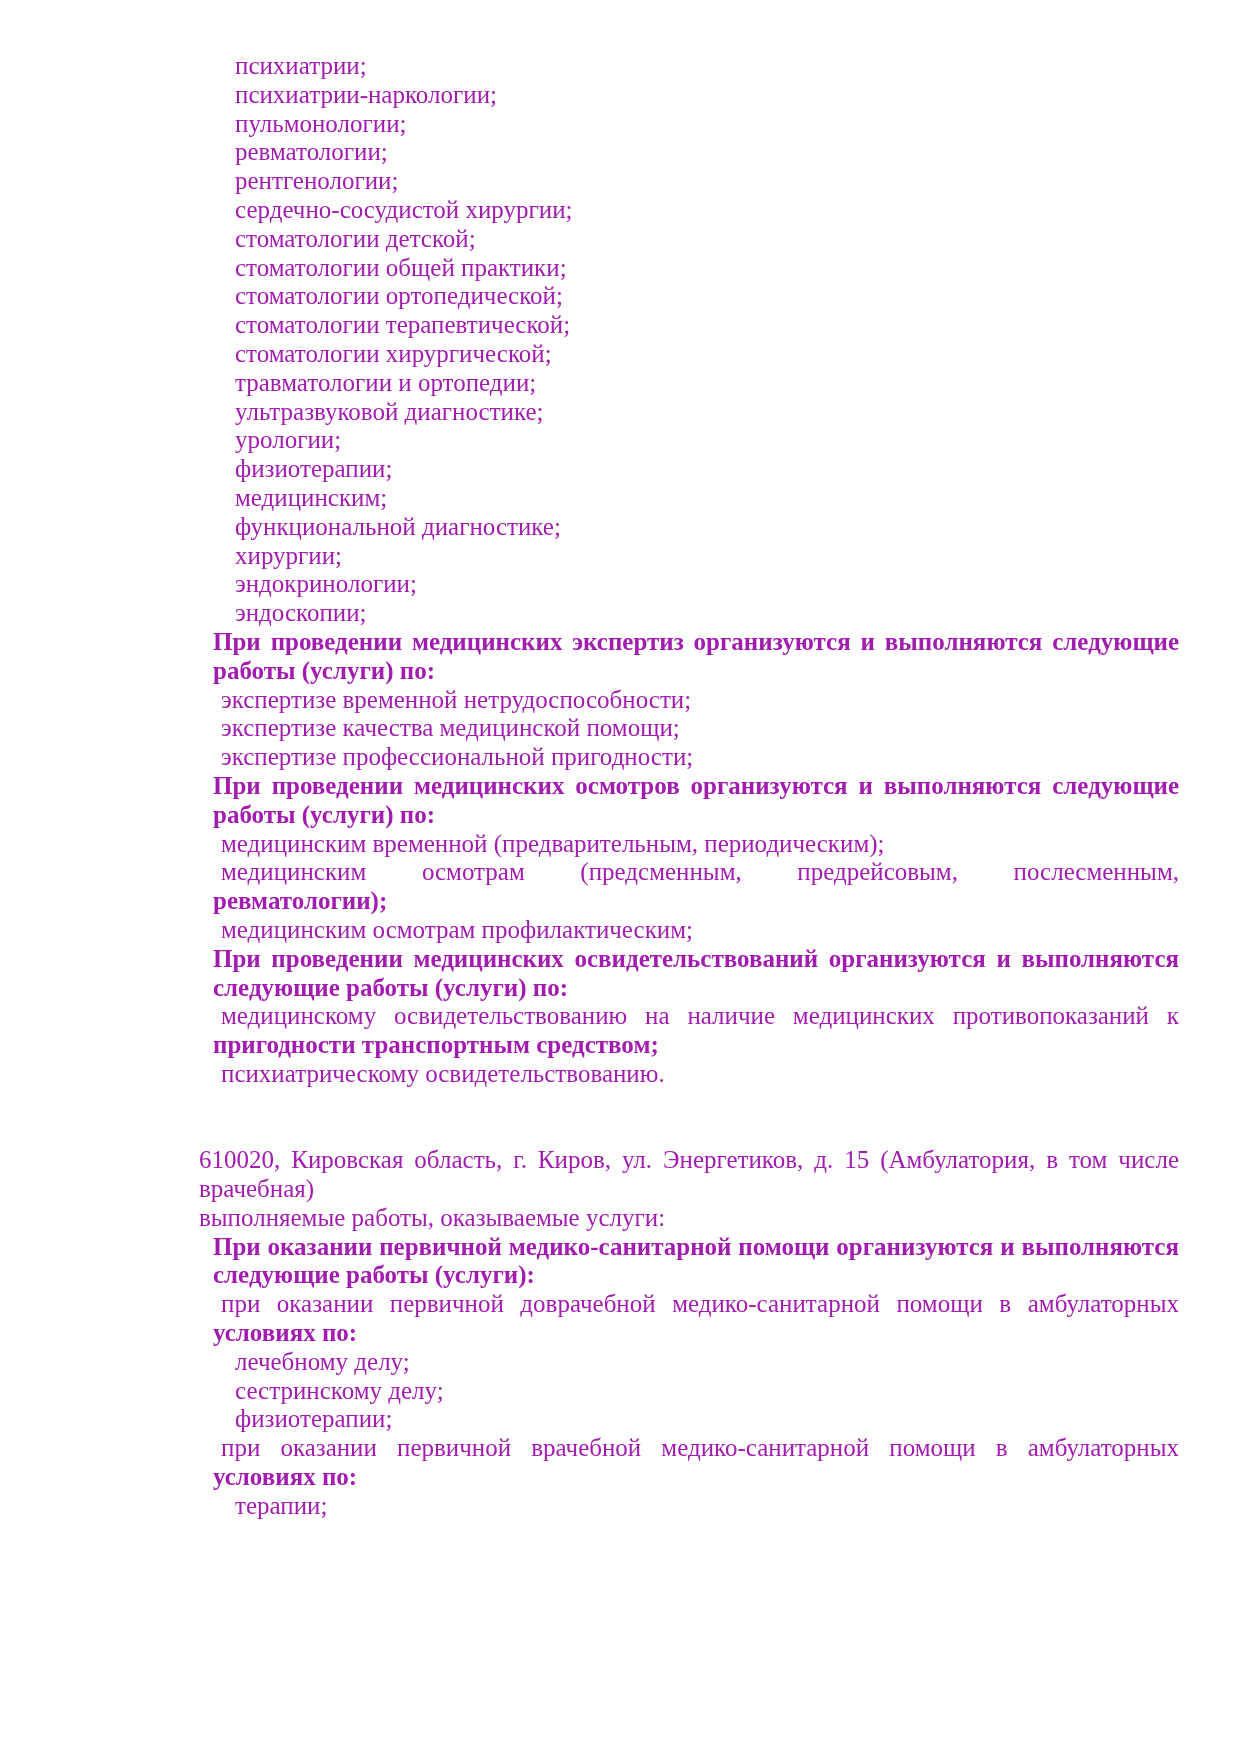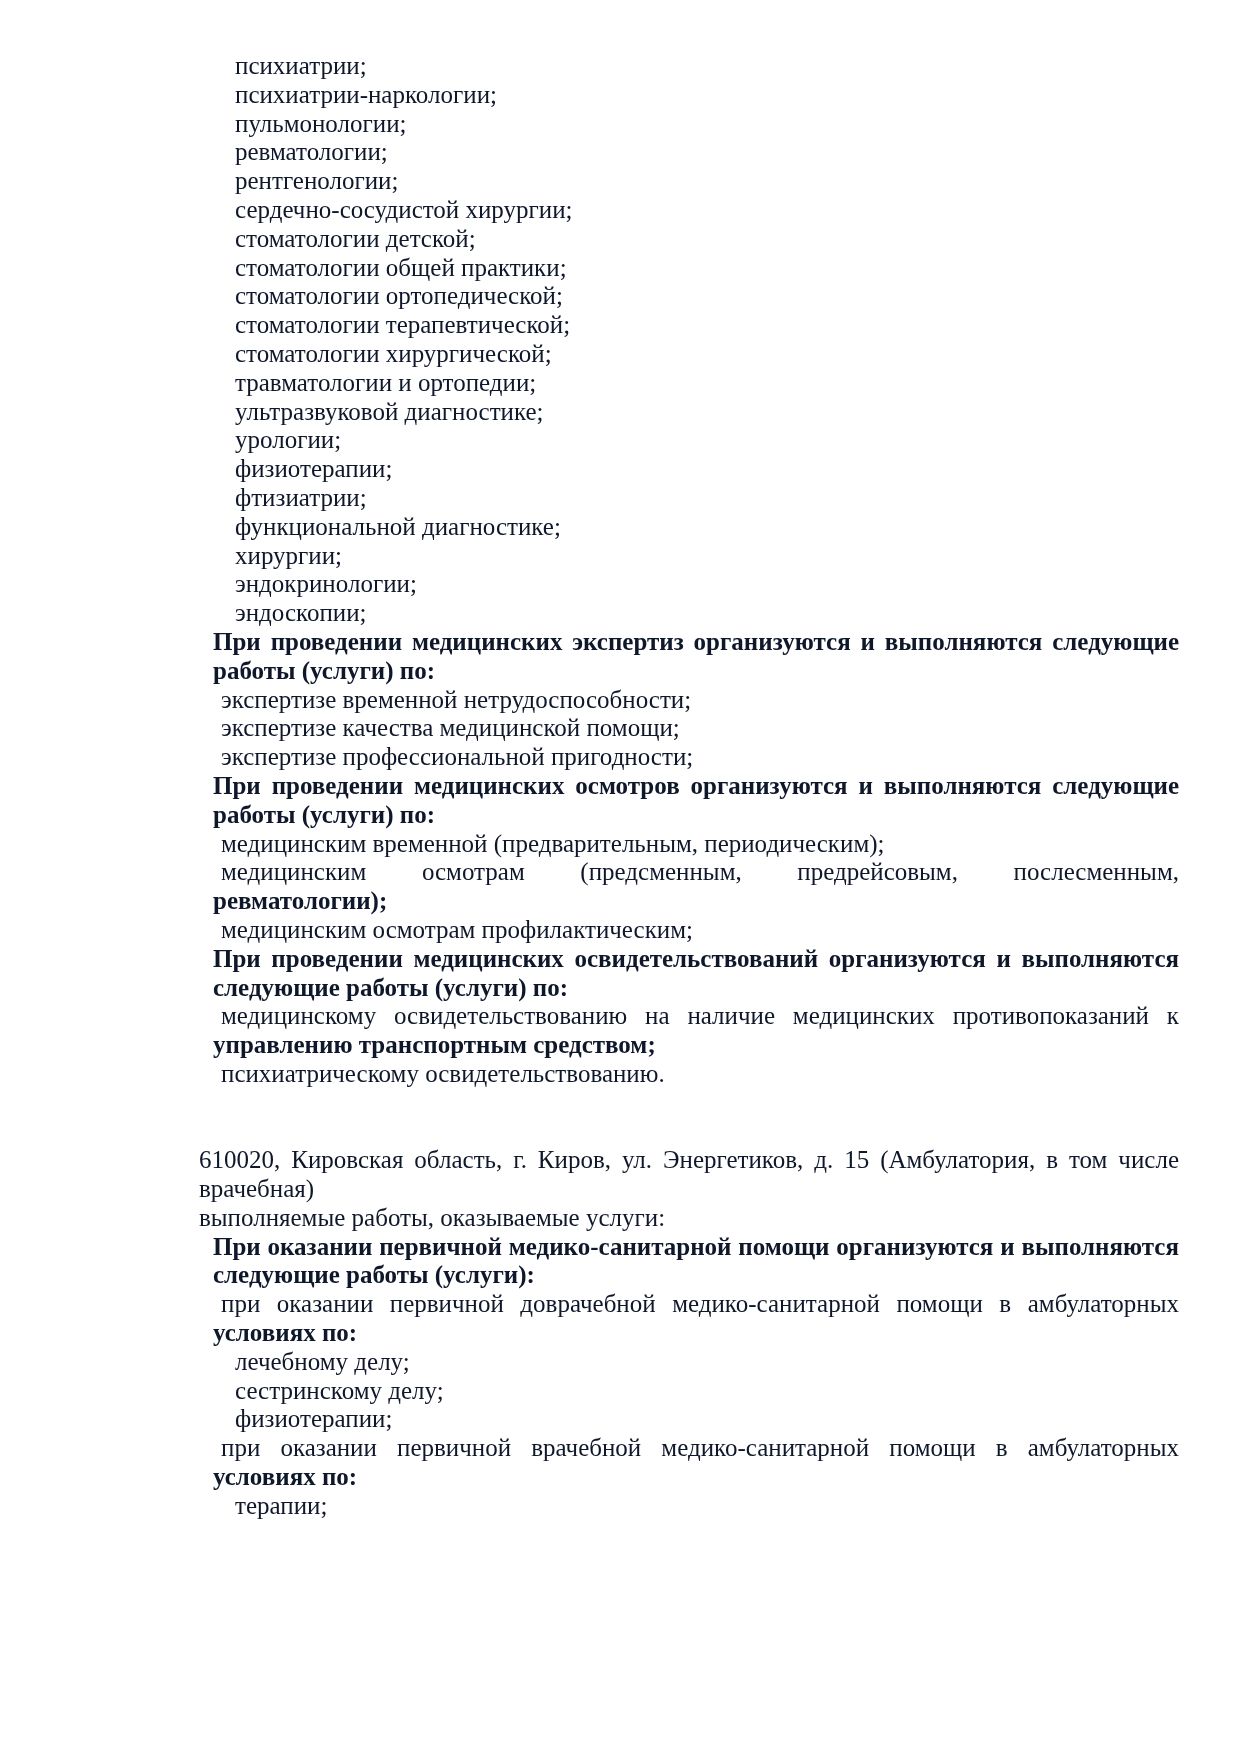--- a/index.html
+++ b/index.html
@@ -21,21 +21,21 @@
     left: 199px;
     top: 52px;
     width: 980px;
   }
   .block { margin: 0; padding: 0; }
   .ln {
     margin: 0;
     padding: 0;
     font-size: 25px;
     line-height: 28.8px;
-    color: #0f172a;
+    color: #a21caf;
   }
   .ind0 { padding-left: 0; }
   .ind1 { padding-left: 14px; font-weight: bold; }
   .ind2 { padding-left: 22px; }
   .ind3 { padding-left: 36px; }
   .jst {
     text-align: justify;
     text-align-last: justify;
   }
   .spacer { height: 57.6px; }
@@ -54,21 +54,21 @@
         <p class="ln ind3">сердечно-сосудистой хирургии;</p>
         <p class="ln ind3">стоматологии детской;</p>
         <p class="ln ind3">стоматологии общей практики;</p>
         <p class="ln ind3">стоматологии ортопедической;</p>
         <p class="ln ind3">стоматологии терапевтической;</p>
         <p class="ln ind3">стоматологии хирургической;</p>
         <p class="ln ind3">травматологии и ортопедии;</p>
         <p class="ln ind3">ультразвуковой диагностике;</p>
         <p class="ln ind3">урологии;</p>
         <p class="ln ind3">физиотерапии;</p>
-        <p class="ln ind3">фтизиатрии;</p>
+        <p class="ln ind3">медицинским;</p>
         <p class="ln ind3">функциональной диагностике;</p>
         <p class="ln ind3">хирургии;</p>
         <p class="ln ind3">эндокринологии;</p>
         <p class="ln ind3">эндоскопии;</p>
       </div>
       <div class="block">
         <p class="ln ind1 jst">При проведении медицинских экспертиз организуются и выполняются следующие</p>
         <p class="ln ind1">работы (услуги) по:</p>
       </div>
       <div class="block">
@@ -85,21 +85,21 @@
         <p class="ln ind2 jst">медицинским осмотрам (предсменным, предрейсовым, послесменным,</p>
         <p class="ln ind1">ревматологии);</p>
         <p class="ln ind2">медицинским осмотрам профилактическим;</p>
       </div>
       <div class="block">
         <p class="ln ind1 jst">При проведении медицинских освидетельствований организуются и выполняются</p>
         <p class="ln ind1">следующие работы (услуги) по:</p>
       </div>
       <div class="block">
         <p class="ln ind2 jst">медицинскому освидетельствованию на наличие медицинских противопоказаний к</p>
-        <p class="ln ind1">управлению транспортным средством;</p>
+        <p class="ln ind1">пригодности транспортным средством;</p>
         <p class="ln ind2">психиатрическому освидетельствованию.</p>
       </div>
       <div class="block spacer"></div>
       <div class="block">
         <p class="ln ind0 jst">610020, Кировская область, г. Киров, ул. Энергетиков, д. 15 (Амбулатория, в том числе</p>
         <p class="ln ind0">врачебная)</p>
       </div>
       <div class="block">
         <p class="ln ind0">выполняемые работы, оказываемые услуги:</p>
       </div>

